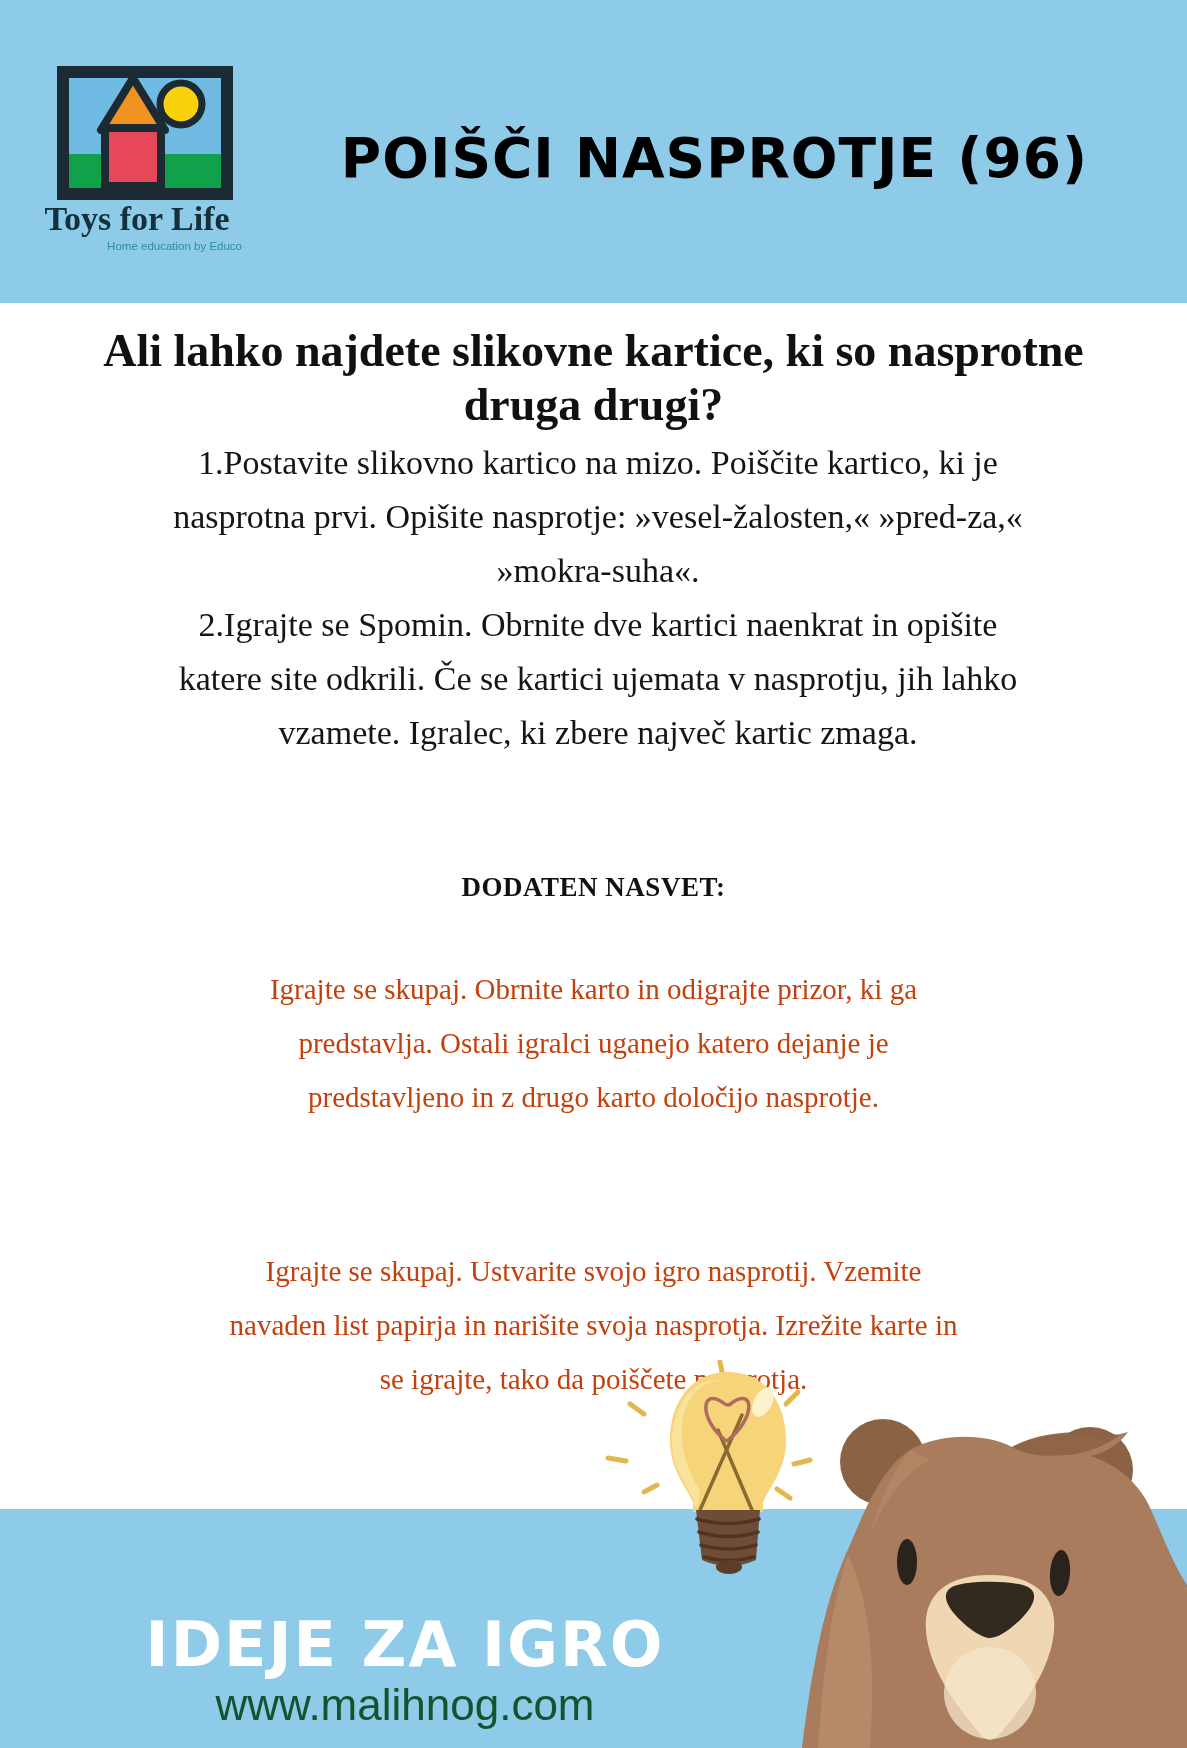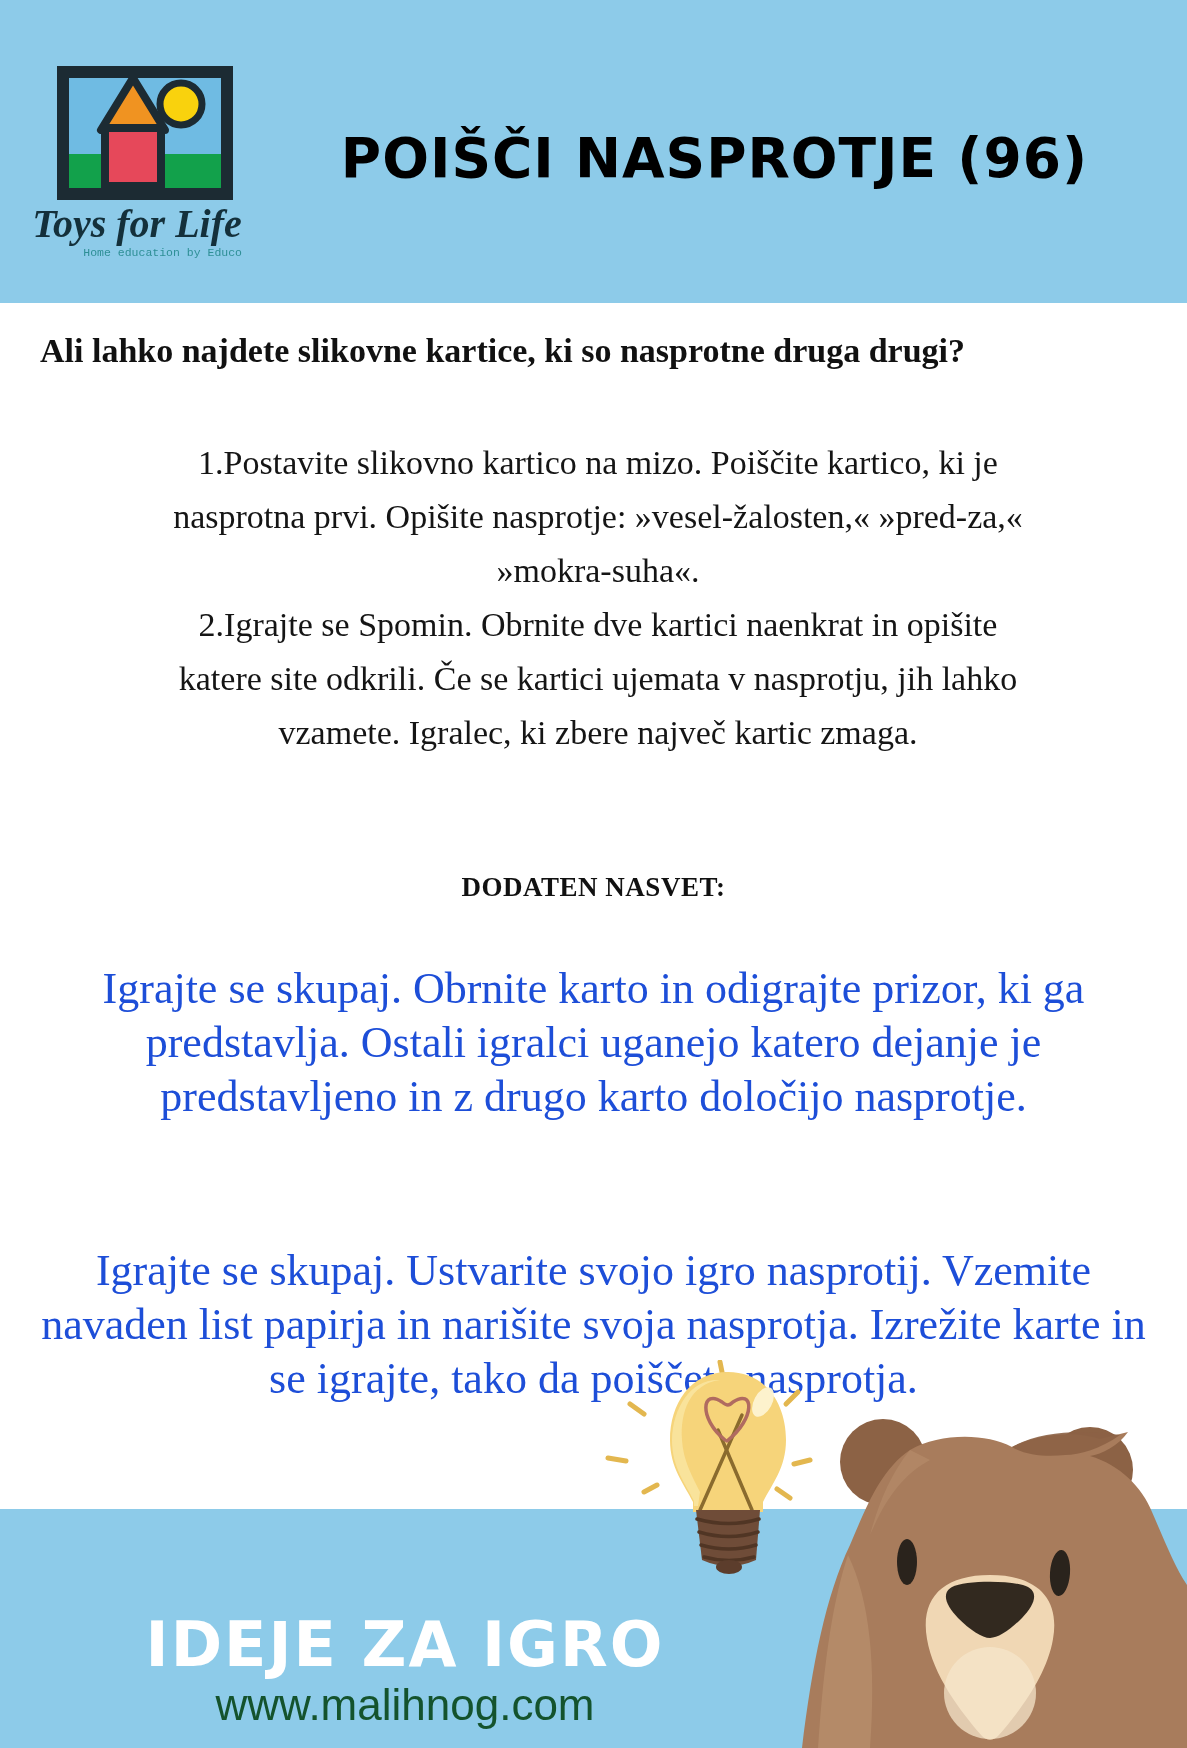--- a/index.html
+++ b/index.html
@@ -5,48 +5,48 @@
   html,body{margin:0;padding:0;background:#e8e8e8;}
   .page{
     position:relative;width:1187px;height:1748px;background:#ffffff;
     overflow:hidden;font-family:"Liberation Serif",serif;
   }
   
   .header-band{position:absolute;left:0;top:0;width:1187px;height:303px;background:#8DCBE9;}
   .logo-wrap{position:absolute;left:57px;top:66px;width:176px;height:134px;}
   .brand-name{
     position:absolute;left:32px;top:200px;width:210px;text-align:center;white-space:nowrap;
-    font-family:"Liberation Serif",serif;font-weight:bold;font-size:40px;color:#14303B;font-style:italic;
+    font-family:"Liberation Serif",serif;font-weight:bold;font-size:34px;color:#14303B;
   }
   .brand-tagline{
-    position:absolute;left:32px;top:246px;width:210px;text-align:right;
-    font-family:Liberation Mono, monospace;font-size:11.5px;color:#2E8F96;
+    position:absolute;left:32px;top:240px;width:210px;text-align:right;
+    font-family:Liberation Sans, sans-serif;font-size:11.5px;color:#2E8F96;
   }
   .page-title{
     position:absolute;left:250px;right:8px;top:126px;text-align:center;
     font-family:"DejaVu Sans",sans-serif;font-weight:bold;font-size:55px;
     letter-spacing:1px;color:#000000;white-space:nowrap;
   }
   
   .question{
-    position:absolute;left:40px;right:40px;top:324px;text-align:left;
-    font-weight:bold;font-size:34px;color:#111;line-height:54px;white-space:pre-line;
+    position:absolute;left:40px;right:40px;top:324px;text-align:center;
+    font-weight:bold;font-size:46px;color:#111;line-height:54px;white-space:pre-line;
   }
   .steps{position:absolute;left:40px;right:31px;top:436px;}
   .step{
     text-align:center;font-size:34px;color:#151515;line-height:54px;white-space:pre-line;
   }
   .tip-heading{
     position:absolute;left:40px;right:40px;top:872px;text-align:center;
     font-weight:bold;font-size:27px;letter-spacing:0.5px;color:#111;
   }
   .tip1{position:absolute;left:40px;right:40px;top:962px;}
   .tip2{position:absolute;left:40px;right:40px;top:1244px;}
   .tip{
-    text-align:center;font-size:44px;color:#1d4ed8;line-height:54px;white-space:pre-line;
+    text-align:center;font-size:29px;color:#c2410c;line-height:54px;white-space:pre-line;
   }
   
   .footer-band{position:absolute;left:0;top:1509px;width:1187px;height:239px;background:#8DCBE9;}
   .footer-heading{
     position:absolute;left:105px;top:1608px;width:600px;text-align:center;
     font-family:"DejaVu Sans",sans-serif;font-weight:bold;font-size:62px;
     letter-spacing:2px;color:#ffffff;white-space:nowrap;
   }
   .footer-website{
     position:absolute;left:105px;top:1680px;width:600px;text-align:center;

